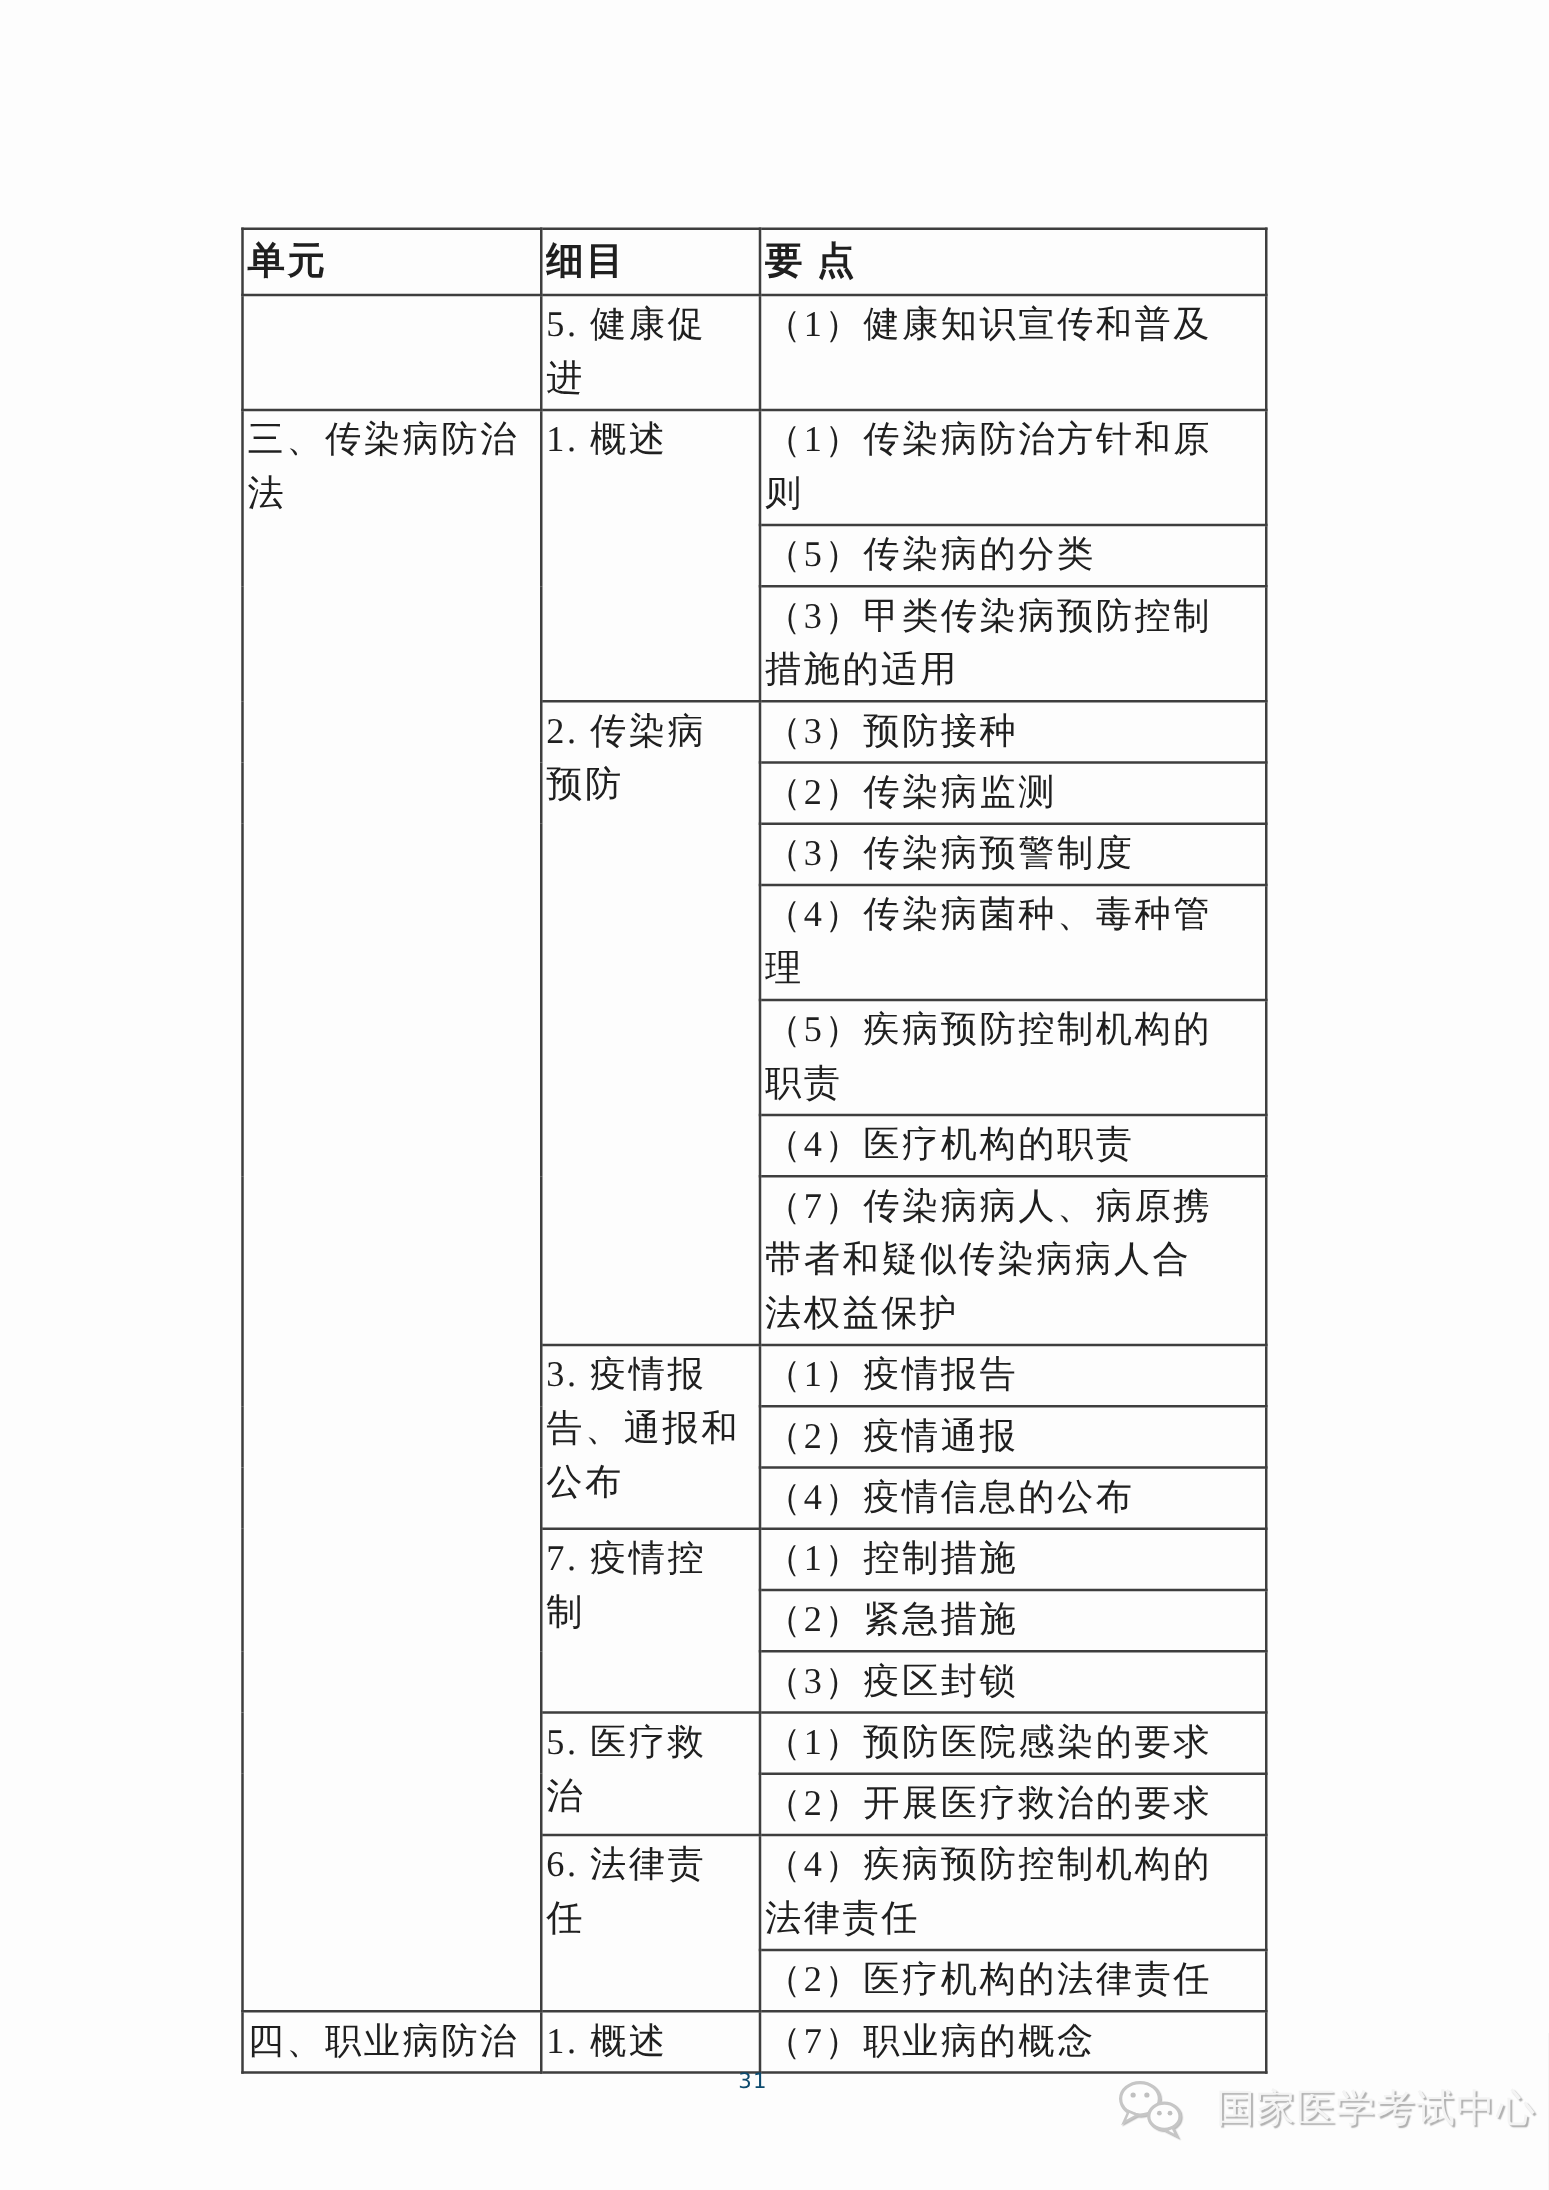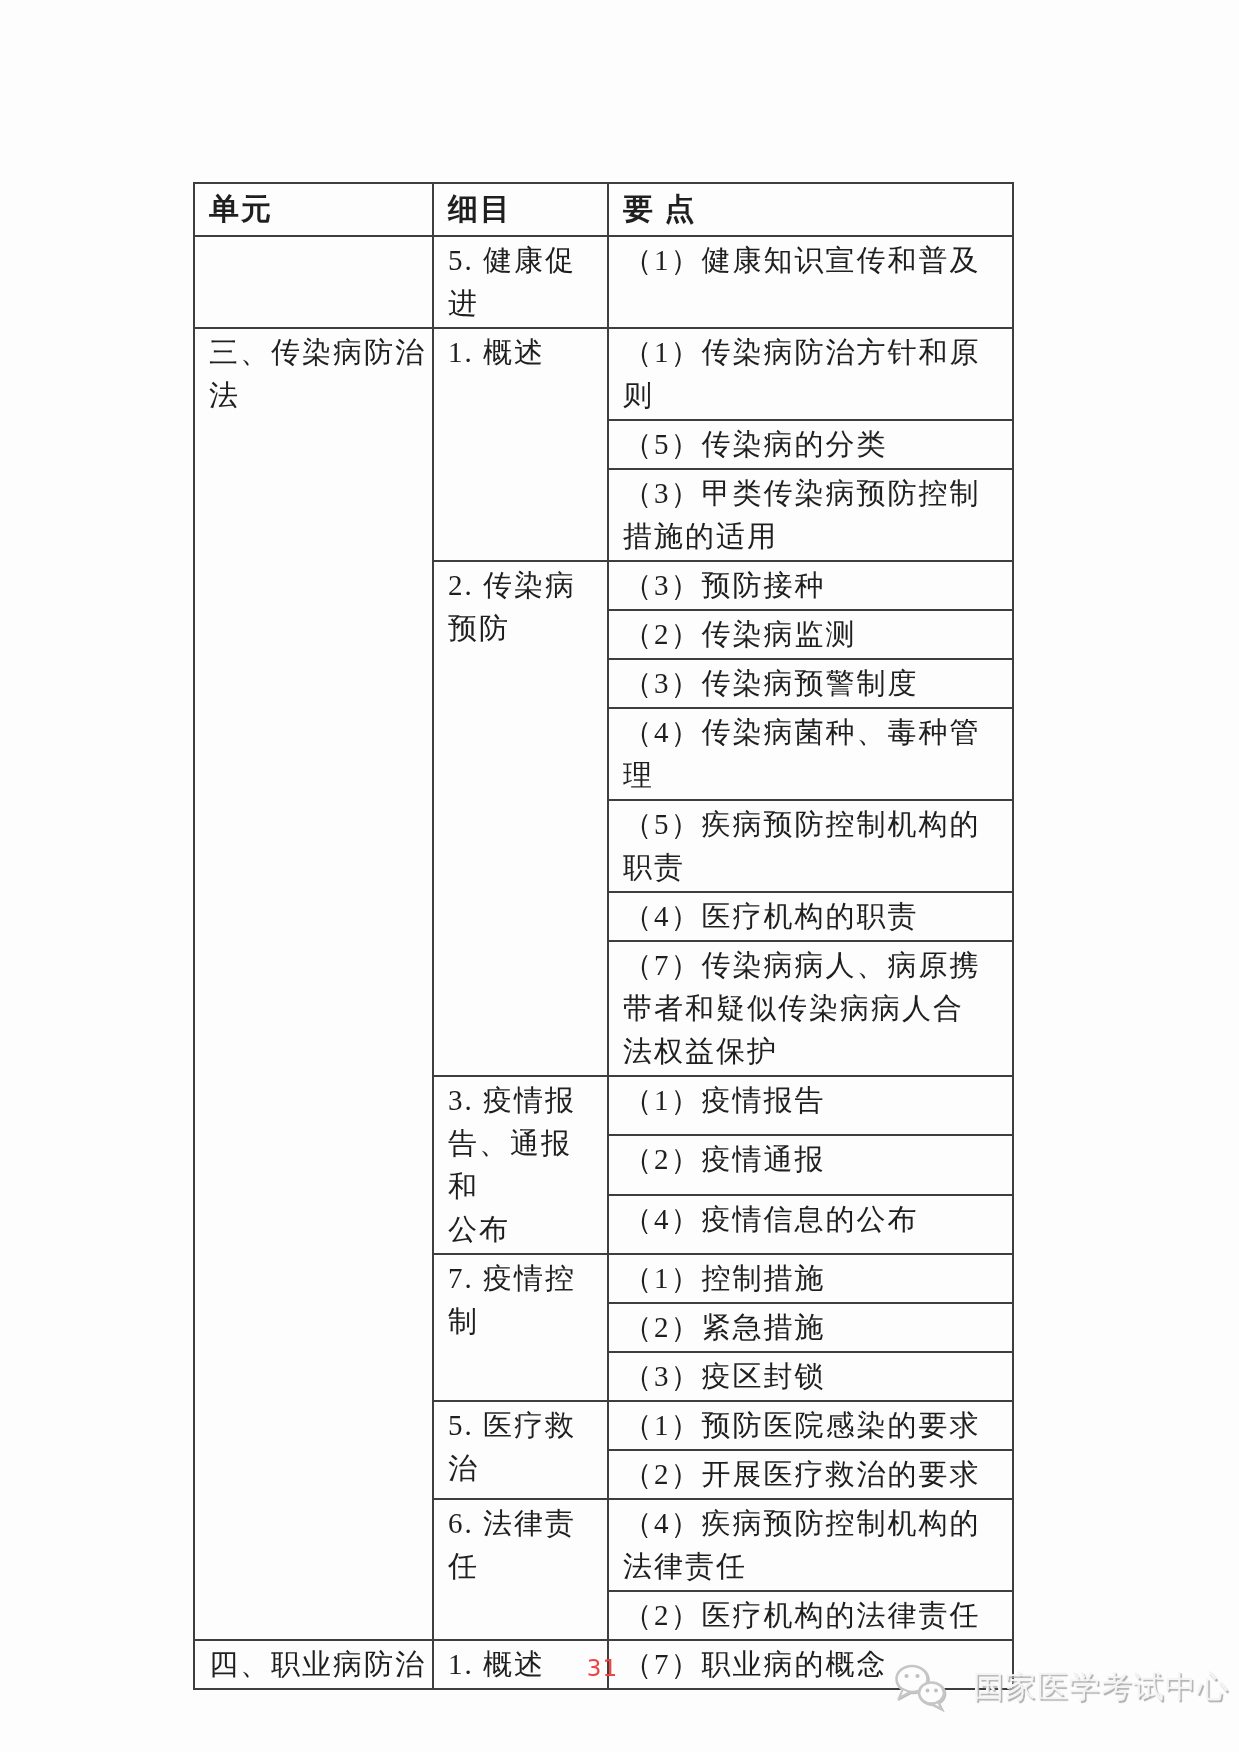--- a/index.html
+++ b/index.html
@@ -20,43 +20,43 @@
     table-layout:fixed;
   }
   table.syllabus th,
   table.syllabus td{
     border:2px solid #3e3e3e;
     vertical-align:top;
     text-align:left;
     font-size:29px;
     line-height:43px;
     letter-spacing:2px;
-    padding:2px 6px 2px 14px;
+    padding:2px 6px 2px 3px;
     white-space:pre-wrap;
     word-break:break-all;
     color:#1f1f1f;
   }
   table.syllabus th{
     font-weight:bold;
     font-size:30px;
     height:46px;
     padding-top:3px;
   }
   col.c-unit{width:239px;}
   col.c-detail{width:175px;}
   col.c-points{width:405px;}
   .page-number{
     position:absolute;
     left:193px;top:1655px;
     width:819px;
     text-align:center;
     font-family:"DejaVu Sans","Liberation Sans",sans-serif;
-    font-size:23px;
+    font-size:17px;
     letter-spacing:1px;
-    color:#ef4444;
+    color:#0c4a6e;
   }
   .watermark{
     position:absolute;
     left:893px;top:1662px;
     display:flex;
     align-items:center;
     gap:24px;
   }
   .watermark-text{
     font-family:"Liberation Serif","DejaVu Serif",serif;

